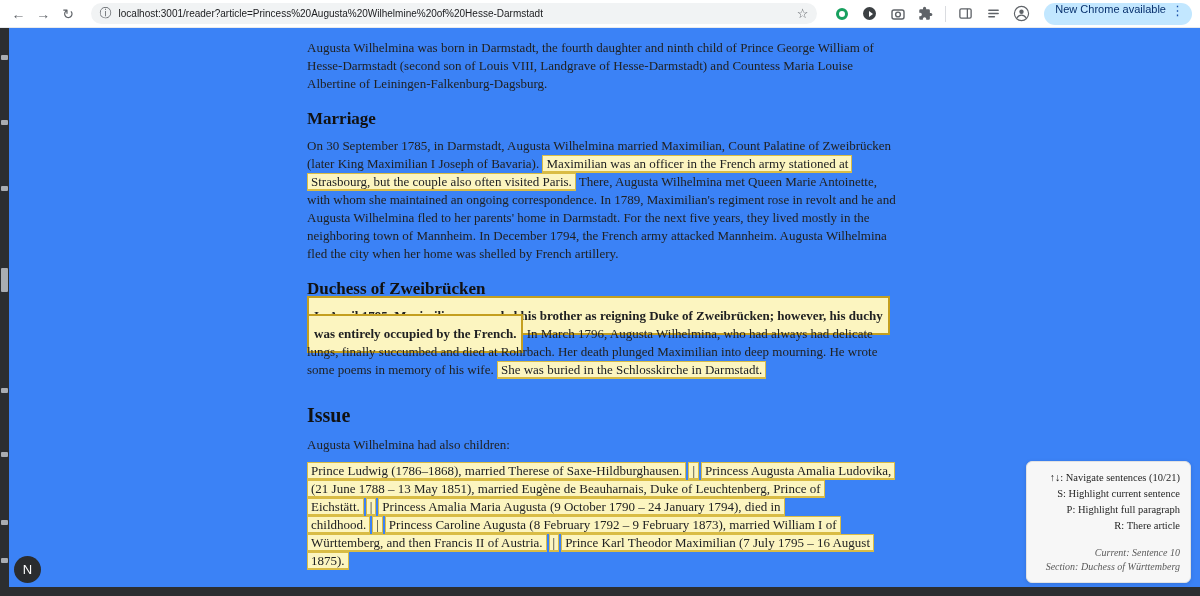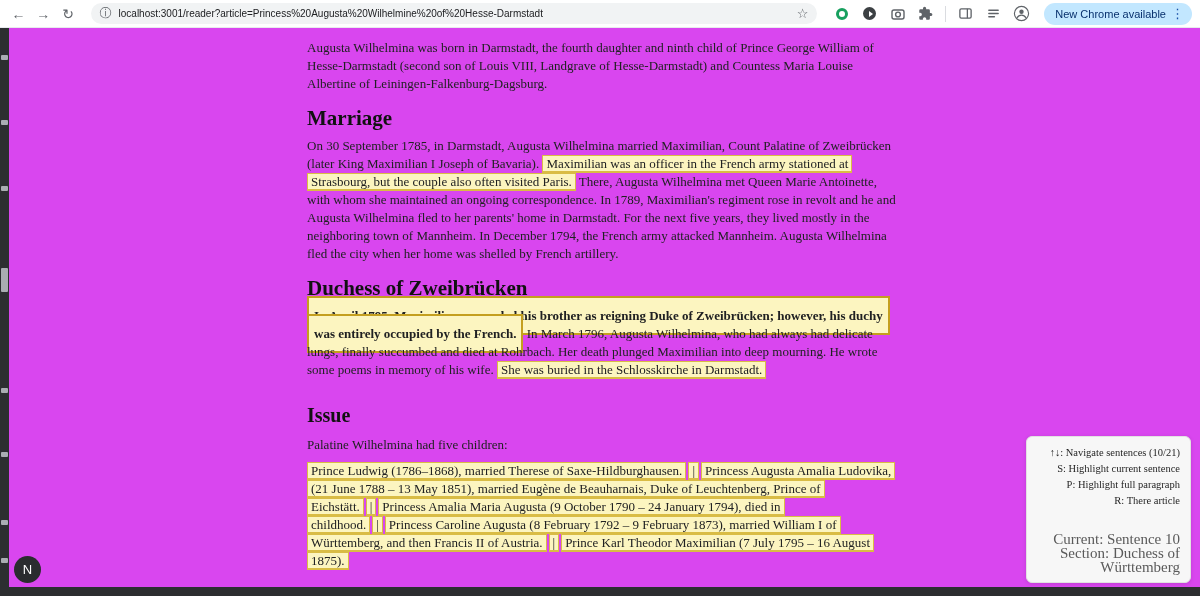--- a/index.html
+++ b/index.html
@@ -18,51 +18,51 @@
   .urlbar .url { font-size:10px; white-space:nowrap; overflow:hidden; flex:1; }
   .urlbar .star { font-size:13px; color:#5f6368; margin-left:8px; }
   .exticons { display:flex; align-items:center; gap:11px; margin:0 6px 0 8px; }
   .exticon { width:17px; height:17px; display:flex; align-items:center; justify-content:center; cursor:pointer; }
   .green-ring { width:12px; height:12px; border:3px solid #17a05e; border-radius:50%; }
   .dark-disc { width:13px; height:13px; background:#3c4043; border-radius:50%;
                display:flex; align-items:center; justify-content:center; }
   .dark-disc i { display:block; width:0; height:0; border-left:4px solid #fff;
                  border-top:3px solid transparent; border-bottom:3px solid transparent; margin-left:2px; }
   .tdivider { width:1px; height:16px; background:#dadce0; }
-  .updatepill { display:flex; align-items:center; background:var(--pill-bg,#c2e7ff);
+  .updatepill { display:flex; background:var(--pill-bg,#c2e7ff);
                 color:var(--pill-text,#08316e); border-radius:12px; height:22px;
                 padding:0 3px 0 11px; font-size:11px; margin-left:8px; white-space:nowrap; cursor:pointer; }
   .updatepill .kebab { font-size:13px; padding:0 5px; color:#174ea6; }
 
   
   .app { position:relative; flex:1; background:#ffffff; overflow:hidden; }
   .rail { position:absolute; left:0; top:0; bottom:0; width:9px; background:var(--rail-bg,#2c2e30); z-index:3; }
   .tick { position:absolute; left:1px; right:1px; background:#a9adb2; border-radius:1px; }
   .bottom-edge { position:absolute; left:0; right:0; bottom:0; height:9px; background:var(--rail-bg,#2c2e30); z-index:2; }
 
-  .content { position:absolute; left:9px; top:0; right:0; bottom:9px; overflow:hidden; background:#d946ef; }
+  .content { position:absolute; left:9px; top:0; right:0; bottom:9px; overflow:hidden; background:#3b82f6; }
   .article { width:592px; margin-left:298px; padding-top:3px;
              font-family:"Liberation Serif", serif; font-size:13px; line-height:18px; color:#202122; }
   .article p { margin:8px 0; }
   .article h2 { font-size:20px; line-height:25px; margin:24px 0 8px; color:#111; }
-  .article h3 { font-size:21px; line-height:21px; margin:15px 0 6px; color:#111; }
+  .article h3 { font-size:17px; line-height:21px; margin:15px 0 6px; color:#111; }
 
   .hl { background:var(--highlight-bg,#fcf5c0);
         border:1px solid var(--highlight-border,#d9bc45);
         border-bottom-width:2px; padding:0 3px;
         -webkit-box-decoration-break:clone; box-decoration-break:clone; }
   .hl.current { font-weight:bold; border:2px solid var(--current-border,#c49f1f); padding:10px 5px; }
   .hl.sep { margin:0 2px; padding:0 3px; }
 
   
   .hud { position:absolute; right:9px; bottom:13px; width:165px; background:#f7f7f7;
          border:1px solid #e2e2e2; border-radius:6px; padding:8px 10px;
          font-family:"Liberation Serif", serif; font-size:10.5px; line-height:16px;
          color:#1f1f1f; box-shadow:0 1px 4px rgba(0,0,0,0.12); z-index:4;text-align:right; }
-  .hud-status { margin-top:23px; font-size:15px; line-height:14px; color:#5a5a5a; }
+  .hud-status { margin-top:12px; font-size:10px; line-height:14px; color:#5a5a5a;font-style:italic; }
 
   
   .fab { position:absolute; left:14px; bottom:13px; width:27px; height:27px; border-radius:50%;
          background:#2a2c2f; color:#fff; border:none; font-family:"Liberation Sans", sans-serif;
          font-size:13px; display:flex; align-items:center; justify-content:center;
          cursor:pointer; z-index:5; }
 </style>
 </head>
 <body>
 
@@ -142,21 +142,21 @@
     <div class="bottom-edge"></div>
 
     <div class="content">
       <div class="article">
           <p><span>Augusta Wilhelmina was born in Darmstadt, the fourth daughter and ninth child of Prince George William of Hesse-Darmstadt (second son of Louis VIII, Landgrave of Hesse-Darmstadt) and Countess Maria Louise Albertine of Leiningen-Falkenburg-Dagsburg.</span></p>
           <h3>Marriage</h3>
           <p><span>On 30 September 1785, in Darmstadt, Augusta Wilhelmina married Maximilian, Count Palatine of Zweibrücken (later King Maximilian I Joseph of Bavaria). </span><span class="hl">Maximilian was an officer in the French army stationed at Strasbourg, but the couple also often visited Paris.</span><span> There, Augusta Wilhelmina met Queen Marie Antoinette, with whom she maintained an ongoing correspondence. In 1789, Maximilian's regiment rose in revolt and he and Augusta Wilhelmina fled to her parents' home in Darmstadt. For the next five years, they lived mostly in the neighboring town of Mannheim. In December 1794, the French army attacked Mannheim. Augusta Wilhelmina fled the city when her home was shelled by French artillery.</span></p>
           <h3>Duchess of Zweibrücken</h3>
           <p><span class="hl current">In April 1795, Maximilian succeeded his brother as reigning Duke of Zweibrücken; however, his duchy was entirely occupied by the French.</span><span> In March 1796, Augusta Wilhelmina, who had always had delicate lungs, finally succumbed and died at Rohrbach. Her death plunged Maximilian into deep mourning. He wrote some poems in memory of his wife. </span><span class="hl">She was buried in the Schlosskirche in Darmstadt.</span></p>
           <h2>Issue</h2>
-          <p><span>Palatine Wilhelmina had five children:</span></p>
+          <p><span>Augusta Wilhelmina had also children:</span></p>
           <p><span class="hl">Prince Ludwig (1786–1868), married Therese of Saxe-Hildburghausen.</span><span class="hl sep">|</span><span class="hl">Princess Augusta Amalia Ludovika, (21 June 1788 – 13 May 1851), married Eugène de Beauharnais, Duke of Leuchtenberg, Prince of Eichstätt.</span><span class="hl sep">|</span><span class="hl">Princess Amalia Maria Augusta (9 October 1790 – 24 January 1794), died in childhood.</span><span class="hl sep">|</span><span class="hl">Princess Caroline Augusta (8 February 1792 – 9 February 1873), married William I of Württemberg, and then Francis II of Austria.</span><span class="hl sep">|</span><span class="hl">Prince Karl Theodor Maximilian (7 July 1795 – 16 August 1875).</span></p>
           <h2>Ancestry</h2>
         </div>
     </div>
 
     <div class="hud">
       <div>↑↓: Navigate sentences (10/21)</div>
       <div>S: Highlight current sentence</div>
       <div>P: Highlight full paragraph</div>
       <div>R: There article</div>

